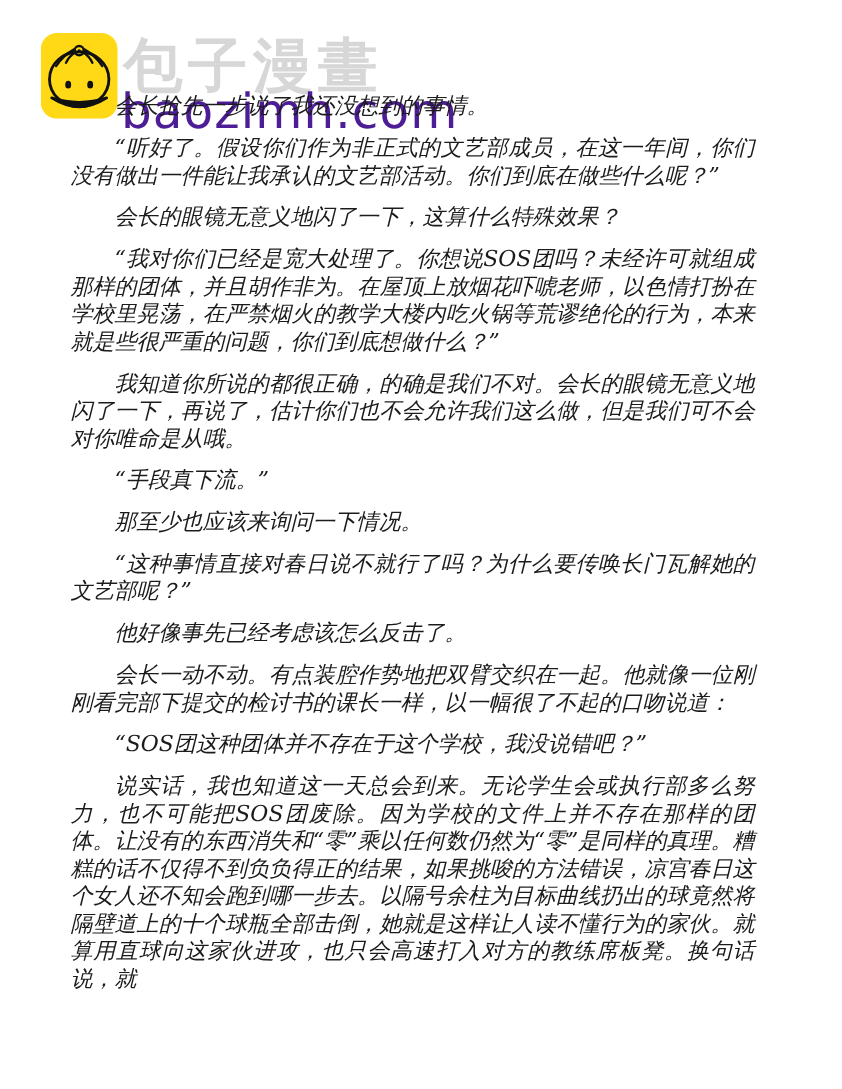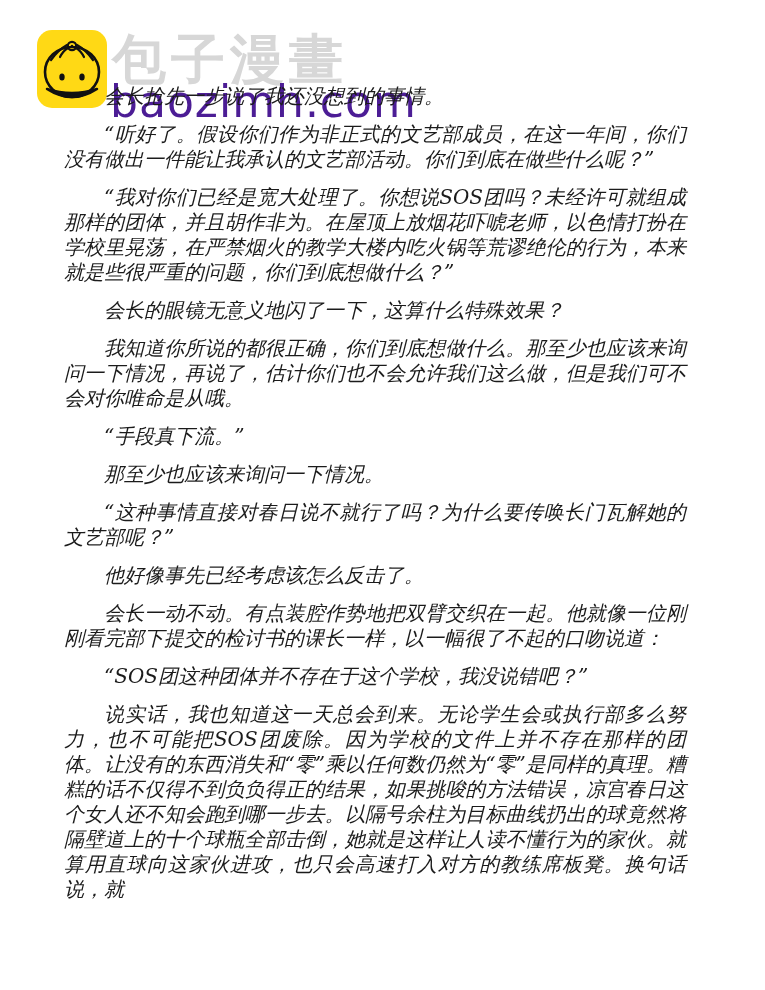--- a/index.html
+++ b/index.html
@@ -73,23 +73,23 @@
   </div>
 
   <div class="watermark">
     <div class="wm-brand">包子漫畫</div>
     <div class="wm-domain">baozimh.com</div>
   </div>
 
   <div class="content">
       <p class="para">会长抢先一步说了我还没想到的事情。</p>
       <p class="para">“听好了。假设你们作为非正式的文艺部成员，在这一年间，你们没有做出一件能让我承认的文艺部活动。你们到底在做些什么呢？”</p>
+      <p class="para">会长的眼镜无意义地闪了一下，这算什么特殊效果？</p>
       <p class="para">“我对你们已经是宽大处理了。你想说SOS团吗？未经许可就组成那样的团体，并且胡作非为。在屋顶上放烟花吓唬老师，以色情打扮在学校里晃荡，在严禁烟火的教学大楼内吃火锅等荒谬绝伦的行为，本来就是些很严重的问题，你们到底想做什么？”</p>
-      <p class="para">会长的眼镜无意义地闪了一下，这算什么特殊效果？</p>
-      <p class="para">我知道你所说的都很正确，你们到底想做什么。那至少也应该来询问一下情况，再说了，估计你们也不会允许我们这么做，但是我们可不会对你唯命是从哦。</p>
+      <p class="para">我知道你所说的都很正确，的确是我们不对。会长的眼镜无意义地闪了一下，再说了，估计你们也不会允许我们这么做，但是我们可不会对你唯命是从哦。</p>
       <p class="para">“手段真下流。”</p>
       <p class="para">那至少也应该来询问一下情况。</p>
       <p class="para">“这种事情直接对春日说不就行了吗？为什么要传唤长门瓦解她的文艺部呢？”</p>
       <p class="para">他好像事先已经考虑该怎么反击了。</p>
       <p class="para">会长一动不动。有点装腔作势地把双臂交织在一起。他就像一位刚刚看完部下提交的检讨书的课长一样，以一幅很了不起的口吻说道：</p>
       <p class="para">“SOS团这种团体并不存在于这个学校，我没说错吧？”</p>
       <p class="para">说实话，我也知道这一天总会到来。无论学生会或执行部多么努力，也不可能把SOS团废除。因为学校的文件上并不存在那样的团体。让没有的东西消失和“零”乘以任何数仍然为“零”是同样的真理。糟糕的话不仅得不到负负得正的结果，如果挑唆的方法错误，凉宫春日这个女人还不知会跑到哪一步去。以隔号余柱为目标曲线扔出的球竟然将隔壁道上的十个球瓶全部击倒，她就是这样让人读不懂行为的家伙。就算用直球向这家伙进攻，也只会高速打入对方的教练席板凳。换句话说，就</p>
     </div>
 
 </div>

